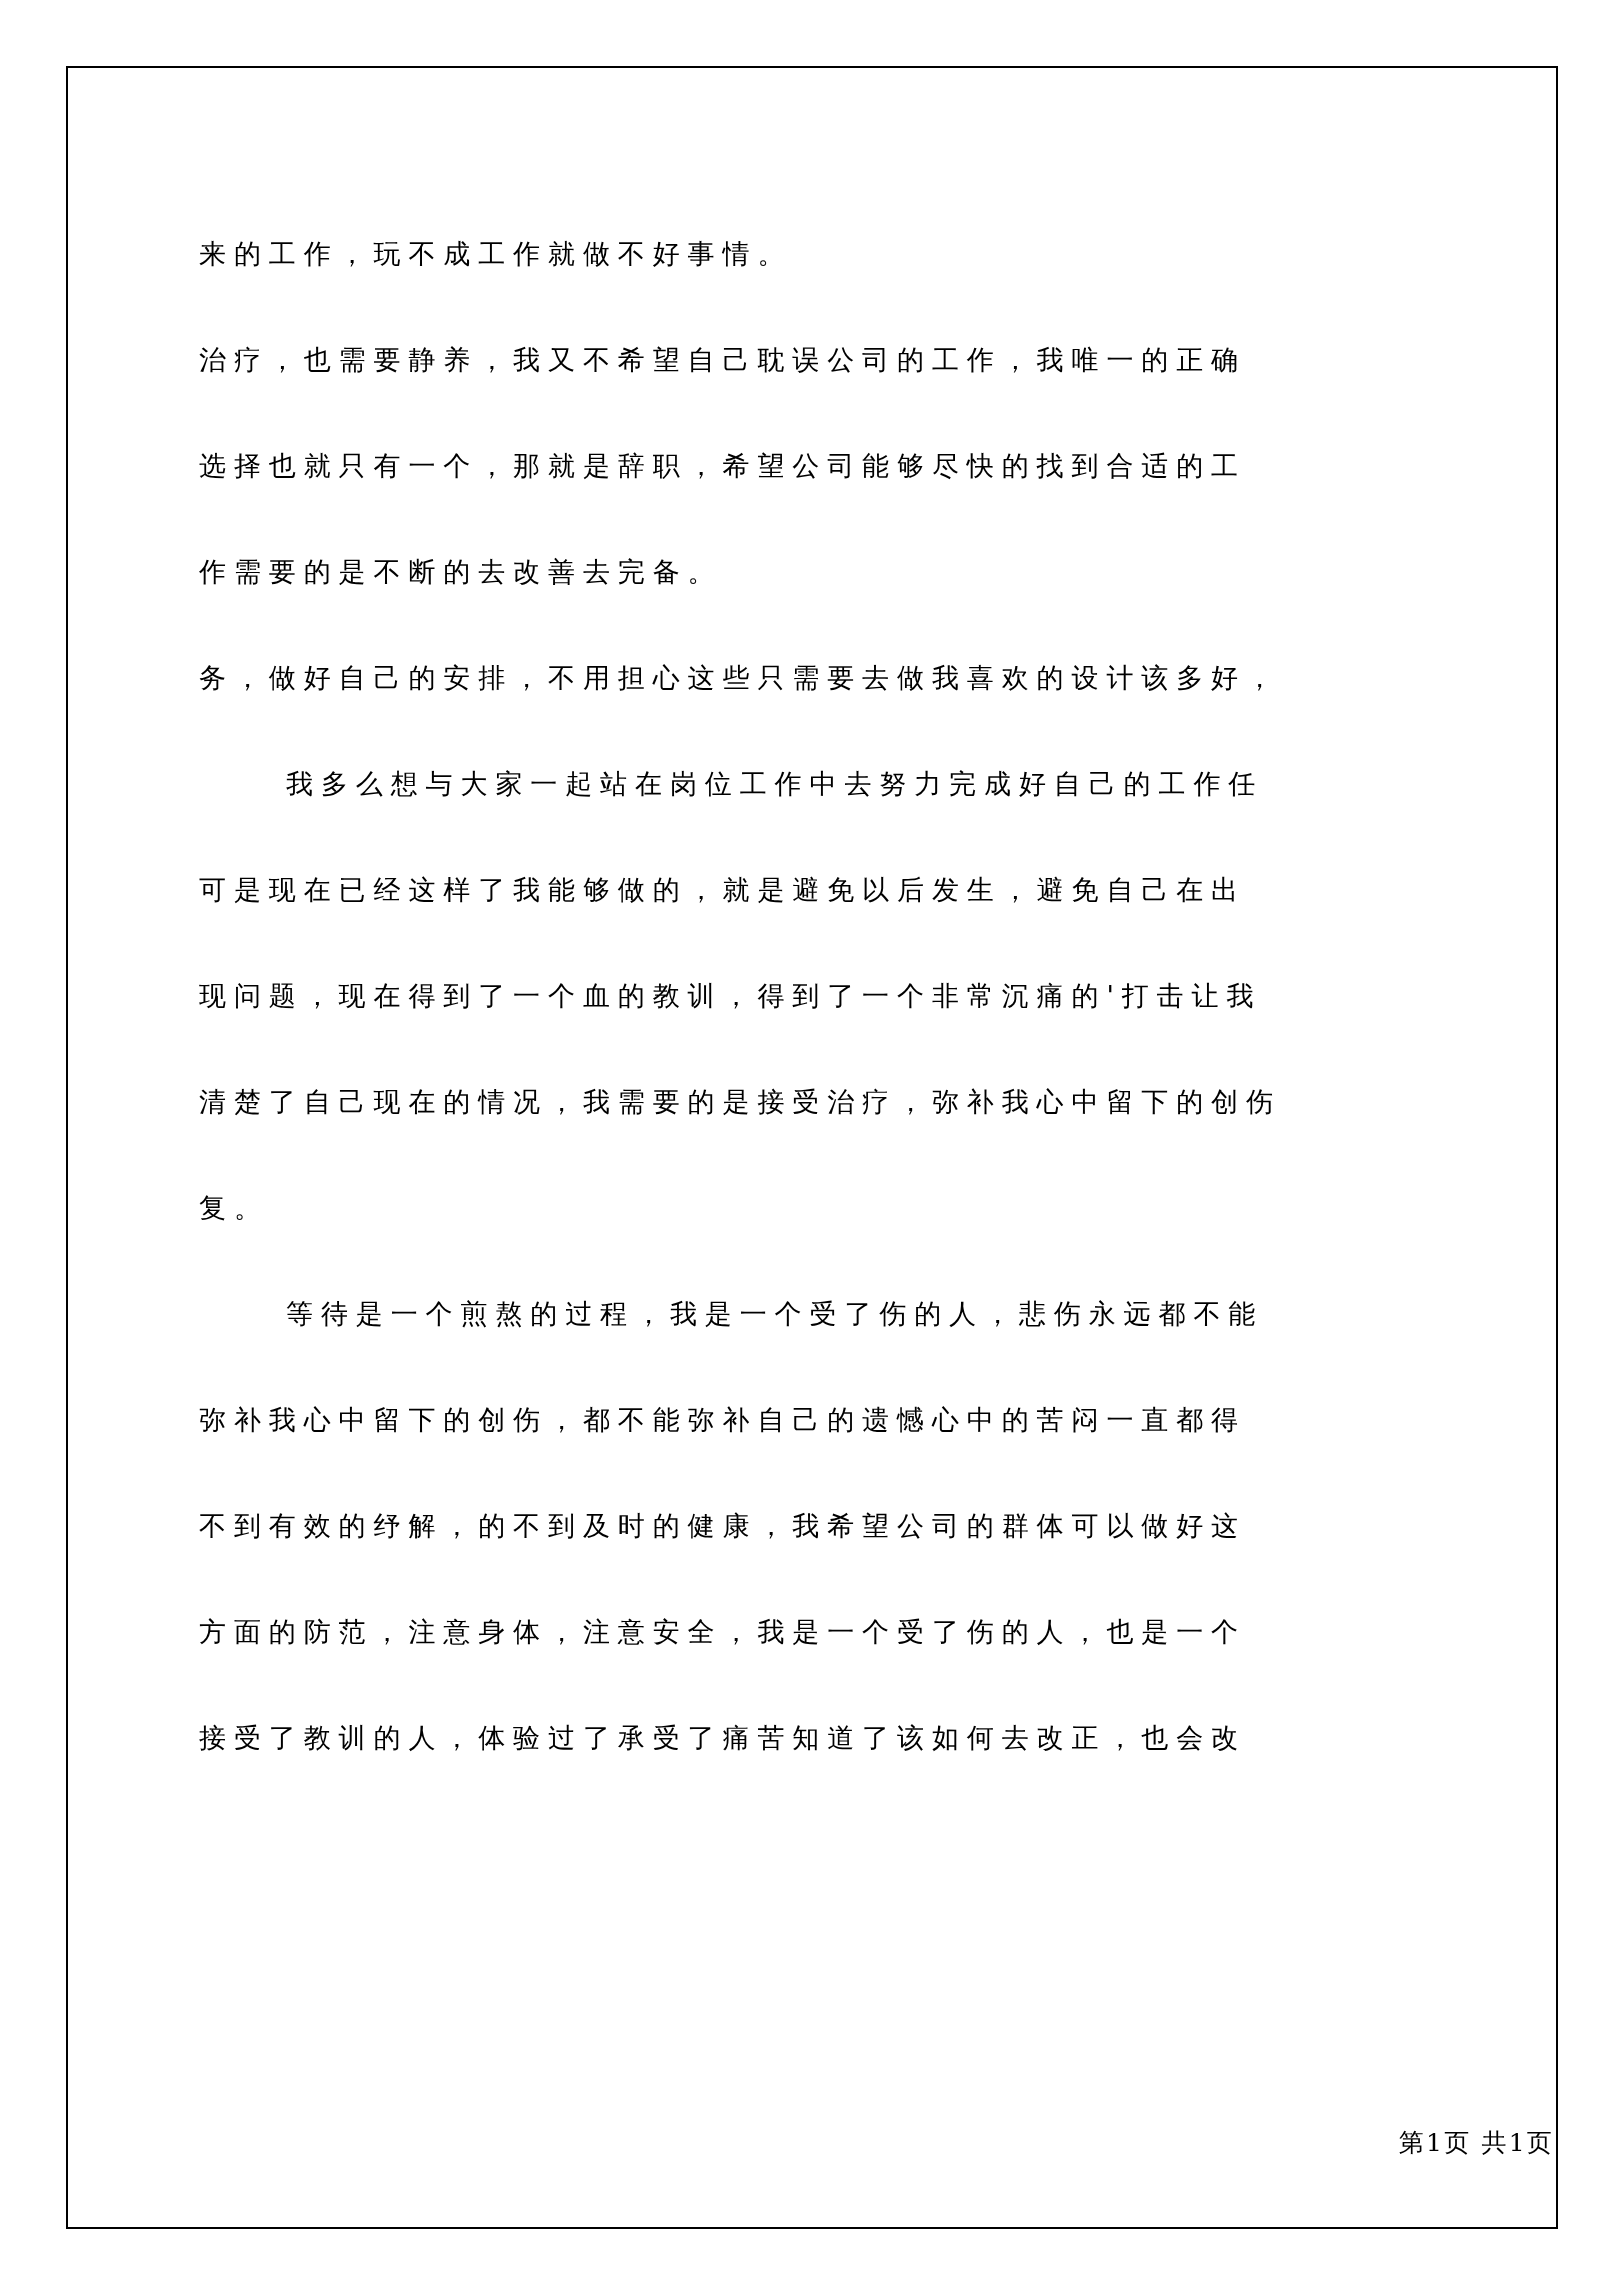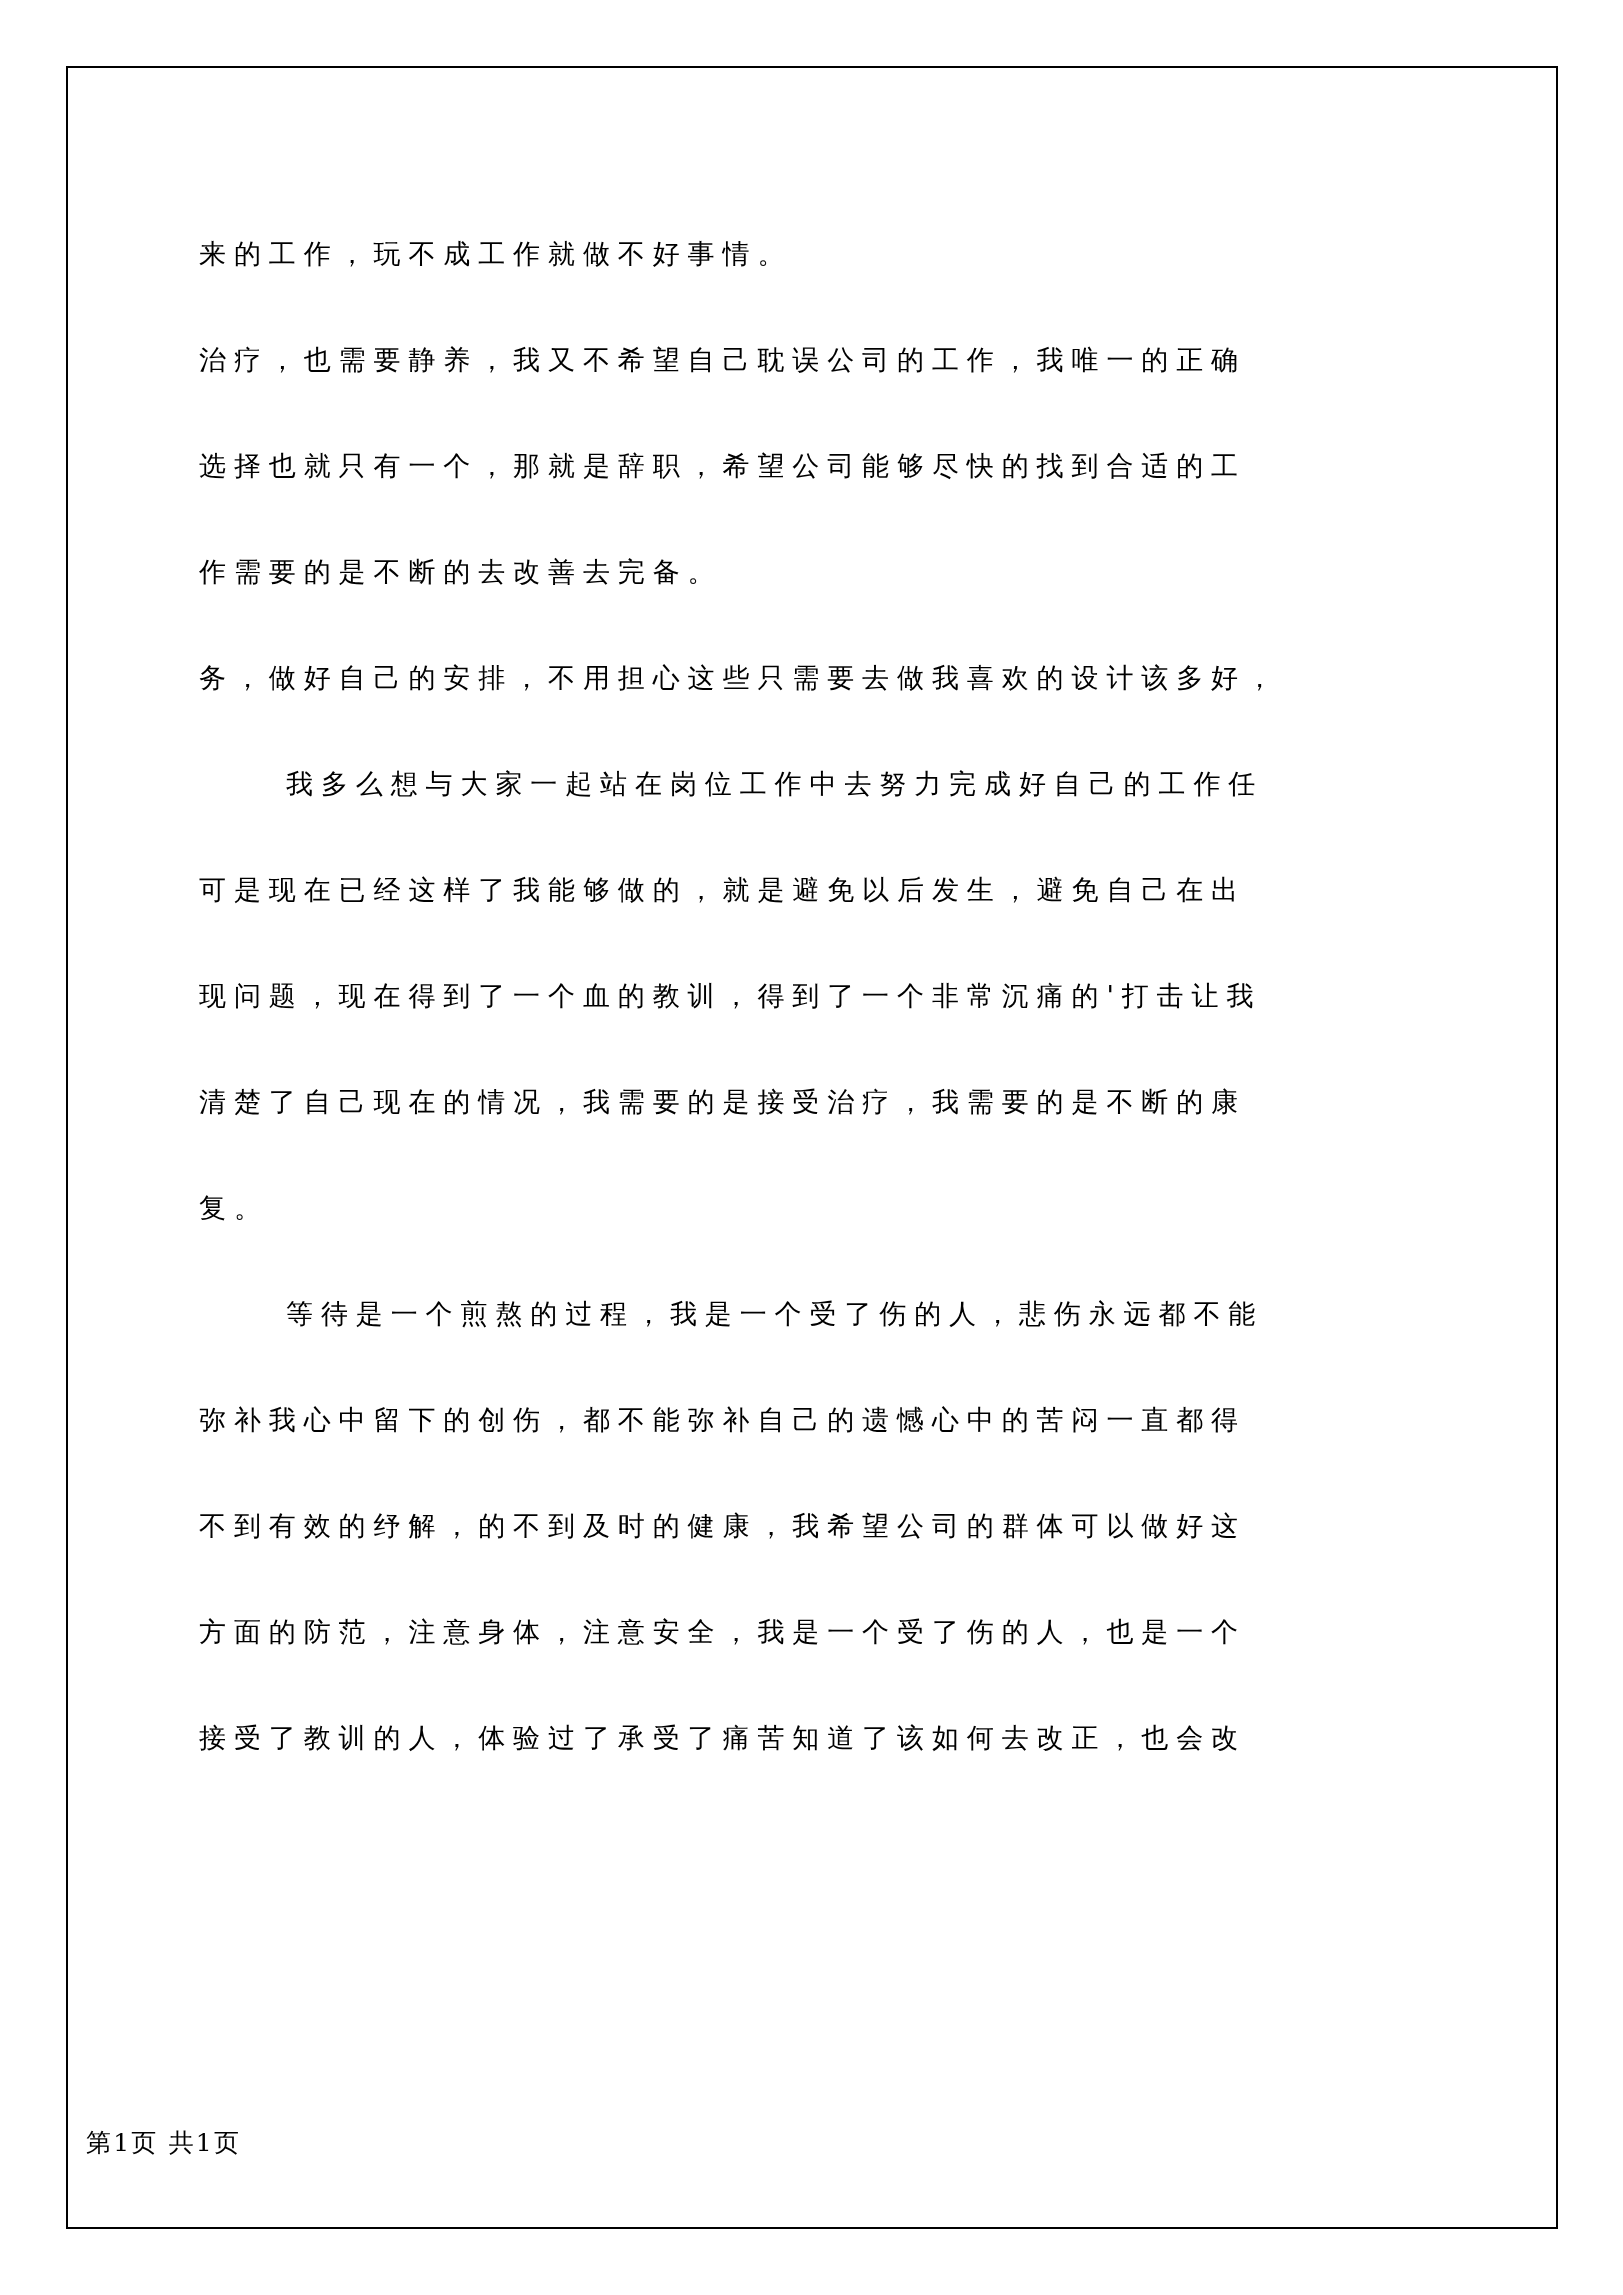--- a/index.html
+++ b/index.html
@@ -47,45 +47,44 @@
     height: 106px;
   }
   .line.indent {
     text-indent: 87px; 
   }
   .footer {
     position: absolute;
     left: 0;
     top: 2061px; 
     width: 1486px;
-    text-align: left;
+    text-align: right;
     font-family: "DejaVu Serif", serif;
     font-size: 25px;
     line-height: 28px;
     letter-spacing: 2.2px;
     color: #000000;
-    padding-left: 18px;
   }
 </style>
 </head>
 <body>
 
 <div class="page">
   <div class="border-frame">
 
     <div class="body-text">
       <div class="line">来的工作，玩不成工作就做不好事情。</div>
       <div class="line">治疗，也需要静养，我又不希望自己耽误公司的工作，我唯一的正确</div>
       <div class="line">选择也就只有一个，那就是辞职，希望公司能够尽快的找到合适的工</div>
       <div class="line">作需要的是不断的去改善去完备。</div>
       <div class="line">务，做好自己的安排，不用担心这些只需要去做我喜欢的设计该多好，</div>
       <div class="line indent">我多么想与大家一起站在岗位工作中去努力完成好自己的工作任</div>
       <div class="line">可是现在已经这样了我能够做的，就是避免以后发生，避免自己在出</div>
       <div class="line">现问题，现在得到了一个血的教训，得到了一个非常沉痛的'打击让我</div>
-      <div class="line">清楚了自己现在的情况，我需要的是接受治疗，我需要的是不断的康</div>
+      <div class="line">清楚了自己现在的情况，我需要的是接受治疗，弥补我心中留下的创伤</div>
       <div class="line">复。</div>
       <div class="line indent">等待是一个煎熬的过程，我是一个受了伤的人，悲伤永远都不能</div>
       <div class="line">弥补我心中留下的创伤，都不能弥补自己的遗憾心中的苦闷一直都得</div>
       <div class="line">不到有效的纾解，的不到及时的健康，我希望公司的群体可以做好这</div>
       <div class="line">方面的防范，注意身体，注意安全，我是一个受了伤的人，也是一个</div>
       <div class="line">接受了教训的人，体验过了承受了痛苦知道了该如何去改正，也会改</div>
     </div>
 
     <div class="footer">
       <span>第1页 共1页</span>

